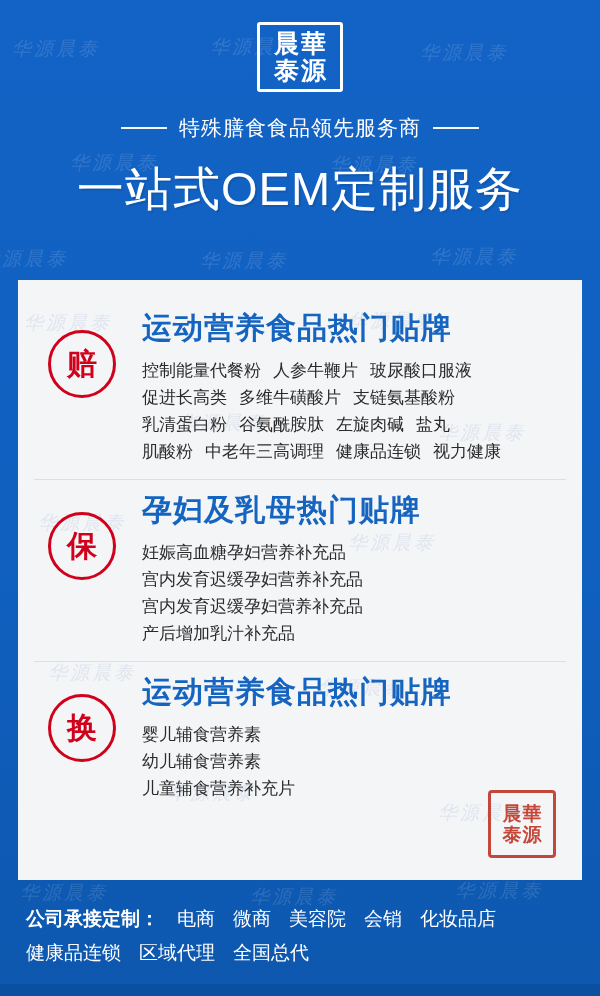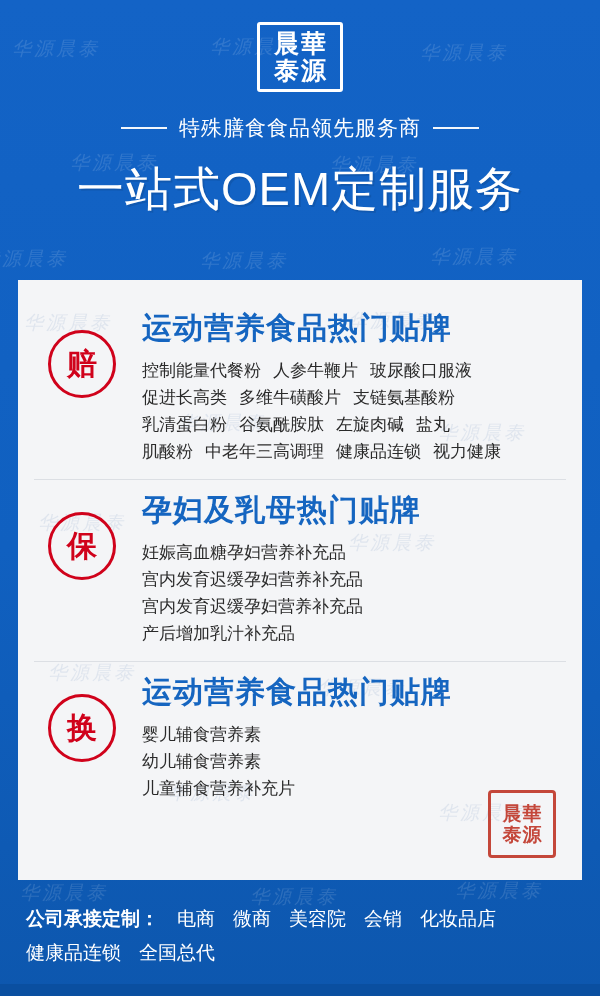--- a/index.html
+++ b/index.html
@@ -355,18 +355,19 @@
     <div class="footer-row">
       <span class="footer-label">公司承接定制：</span>
       <span>电商</span>
       <span>微商</span>
       <span>美容院</span>
       <span>会销</span>
       <span>化妆品店</span>
     </div>
     <div class="footer-row">
       <span>健康品连锁</span>
+      <span>区域代理</span>
       <span>全国总代</span>
     </div>
     <div class="footer-bottom-bar"></div>
   </div>
 
 </div>
 
 </body></html>

